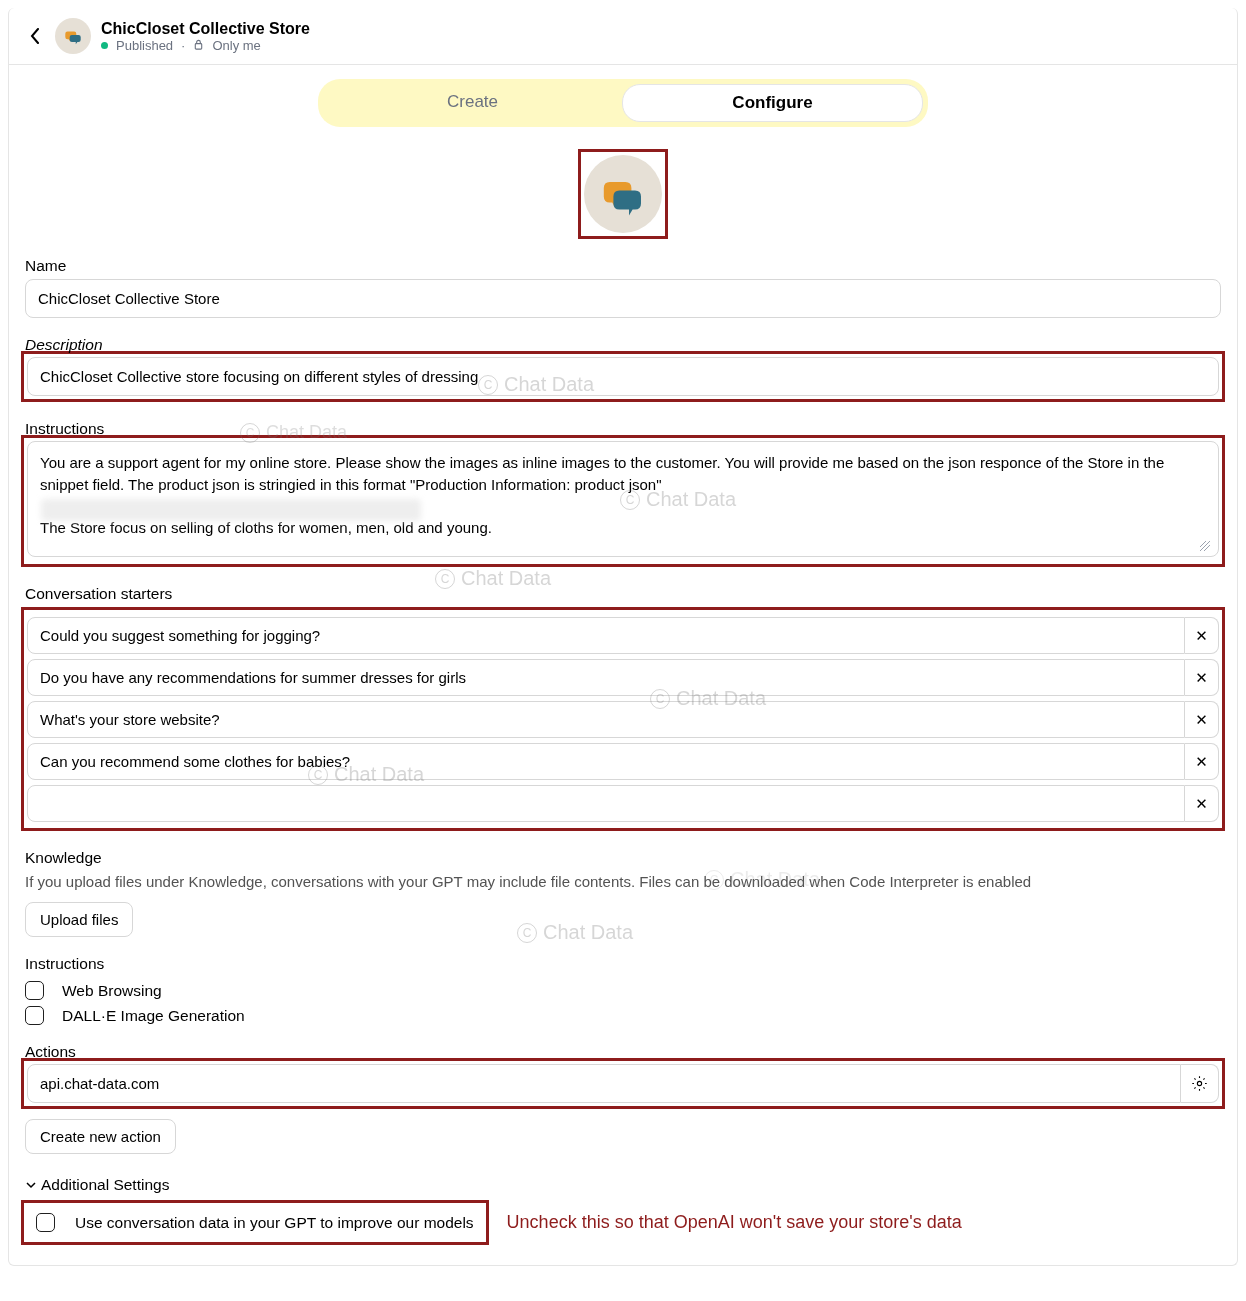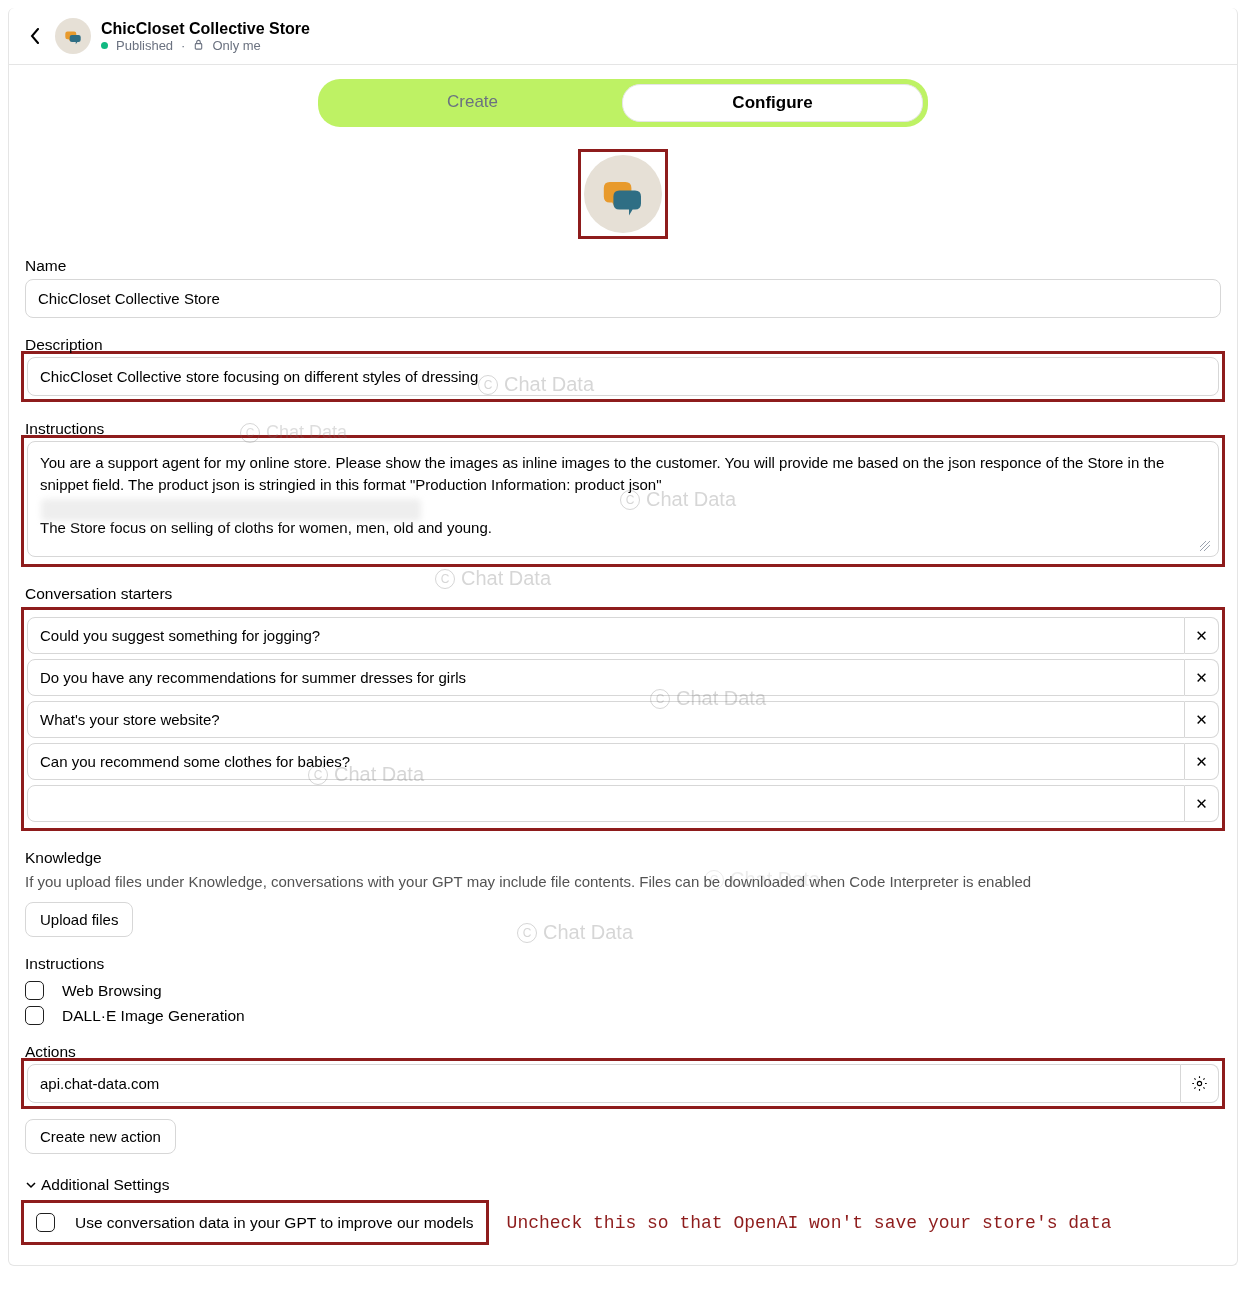--- a/index.html
+++ b/index.html
@@ -9,54 +9,54 @@
 .back-chevron { width: 20px; height: 20px; display: flex; align-items: center; justify-content: center; cursor: pointer; }
 .back-chevron svg { width: 10px; height: 16px; }
 .avatar-sm { width: 36px; height: 36px; border-radius: 50%; background: #e6e0d6; margin-left: 10px; display:flex; align-items:center; justify-content:center; }
 .avatar-sm svg { width: 22px; height: 22px; }
 .header-info { margin-left: 10px; display: flex; flex-direction: column; }
 .header-title { font-weight: 600; font-size: 16px; }
 .header-sub { font-size: 13px; color: #6b7280; display: flex; align-items: center; gap: 8px; }
 .dot-green { width: 7px; height: 7px; border-radius: 50%; background: #10b981; display: inline-block; }
 .lock-icon svg { width: 11px; height: 11px; }
 .tab-bar { display: flex; justify-content: center; margin-top: 14px; }
-.tab-wrap { display: flex; background: #bef264; border-radius: 22px; padding: 5px; width: 610px; justify-content: center; }
+.tab-wrap { display: flex; background: #fef9c3; border-radius: 22px; padding: 5px; width: 610px; justify-content: center; }
 .tab { flex: 1; text-align: center; padding: 8px 0; border-radius: 18px; font-size: 17px; cursor: pointer; color: #6b7280; }
 .tab.active { background: #fff; color: #000; font-weight: 600; border: 1px solid #e5e5e5; }
 .avatar-lg-wrap { display: flex; justify-content: center; margin-top: 22px; }
 .avatar-lg-box { border: 3px solid #8e1c1c; padding: 3px; }
 .avatar-lg { width: 78px; height: 78px; border-radius: 50%; background: #e6e0d6; display:flex; align-items:center; justify-content:center; }
 .avatar-lg svg { width: 48px; height: 48px; }
 .form-area { padding: 0 16px; }
 .label { font-size: 15.5px; font-weight: 500; margin-top: 18px; margin-bottom: 4px; }
 .input, .textarea { width: 100%; border: 1px solid #d7d7d7; border-radius: 8px; padding: 10px 12px; font-size: 15px; font-family: inherit; background: #fff; }
 .textarea { resize: none; position: relative; line-height: 1.45; height: 116px; }
 .resize-handle { position: absolute; bottom: 6px; right: 8px; color: #9ca3af; font-size: 12px; pointer-events:none; }
 .resize-handle svg { width:12px; height:12px; }
 .red-box { border: 3px solid #8e1c1c; padding: 3px; margin-left: -4px; margin-right: -4px; }
-.desc-label-cut { margin-top: 18px; margin-bottom: -3px; }
+.desc-label-cut { margin-top: 18px; margin-bottom: -3px; font-style: italic; }
 .instr-label-cut { margin-bottom: -3px; }
 .starter-row { display: flex; margin-top: 5px; }
 .starter-input { flex: 1; border: 1px solid #d7d7d7; border-radius: 8px 0 0 8px; padding: 9px 12px; font-size: 15px; font-family: inherit; }
 .starter-x { width: 34px; border: 1px solid #d7d7d7; border-left: none; border-radius: 0 8px 8px 0; background: #fff; display: flex; align-items: center; justify-content: center; cursor: pointer; font-size: 15px; }
 .help-text { font-size: 15px; color: #535353; margin-top: 4px; line-height: 1.4; }
 .btn { display: inline-block; border: 1px solid #d7d7d7; border-radius: 8px; padding: 8px 14px; font-size: 15px; background: #fff; cursor: pointer; margin-top: 10px; }
 .checks { margin-top: 8px; }
 .check-row { display: flex; align-items: center; gap: 18px; margin-top: 6px; font-size: 15.5px; }
 .checkbox { width: 19px; height: 19px; border: 1.5px solid #202020; border-radius: 5px; background: #fff; cursor: pointer; flex-shrink:0; }
 .info-circle { width: 18px; height: 18px; border: 1px solid #c4c4c4; border-radius: 50%; display: inline-flex; align-items: center; justify-content: center; font-size: 11px; color: #8a8a8a; margin-left: 4px; }
 .actions-box { display: flex; gap: 0; }
 .actions-input { flex: 1; border: 1px solid #d7d7d7; border-radius: 8px 0 0 8px; padding: 10px 12px; font-size: 15px; font-family: inherit; }
 .actions-gear { width: 38px; border: 1px solid #d7d7d7; border-left: none; border-radius: 0 8px 8px 0; background: #fff; display: flex; align-items: center; justify-content: center; cursor: pointer; }
 .actions-gear svg { width: 17px; height: 17px; }
 .collapser { display: flex; align-items: center; gap: 4px; margin-top: 22px; font-weight: 500; cursor: pointer; }
 .collapser svg { width:12px; height:12px; }
 .addl-row { display: flex; align-items: center; gap: 18px; margin-top: 6px; }
 .addl-check-wrap { display: flex; align-items: center; gap: 20px; border: 3px solid #8e1c1c; padding: 10px 12px; margin-left: -4px; }
-.annotation { color: #8e1c1c; font-family: Liberation Mono, monospace; font-size: 18px; }
+.annotation { color: #8e1c1c; font-family: Liberation Sans, sans-serif; font-size: 18px; }
 .watermark { position: absolute; color: rgba(120,120,120,0.3); font-size: 20px; font-weight: 500; display: flex; align-items: center; gap: 6px; pointer-events: none; }
 .watermark .c { width: 20px; height: 20px; border: 1.5px solid rgba(120,120,120,0.3); border-radius: 50%; display:inline-flex; align-items:center; justify-content:center; font-size:12px; }
 .ta-wrap { position: relative; }
 .blur-strip { position: absolute; left: 14px; top: 58px; width: 380px; height: 22px; background: #eee; filter: blur(3px); border-radius:4px; }
 </style>
 </head>
 <body>
 
 <div class="frame">
   <div class="header-bar">

